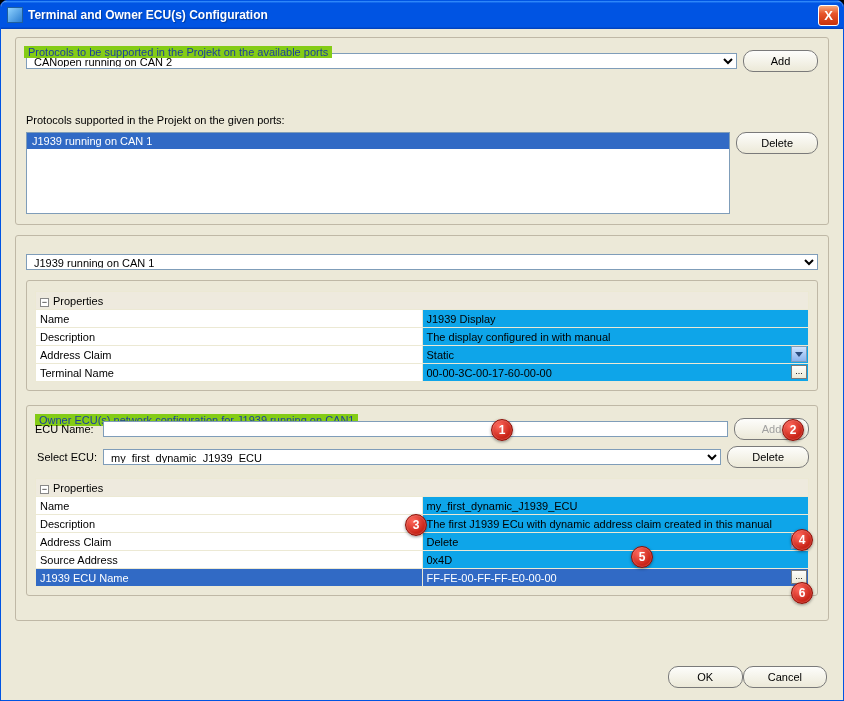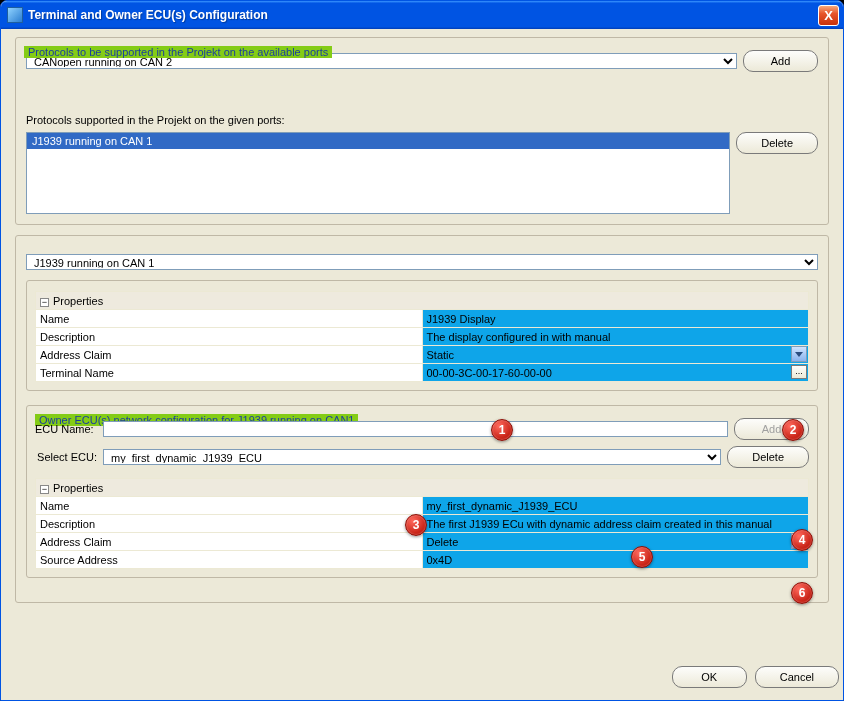--- a/index.html
+++ b/index.html
@@ -167,22 +167,22 @@
     font-weight:bold;
     font-size:12px;
     display:flex;align-items:center;justify-content:center;
     box-shadow: 0 1px 3px rgba(0,0,0,.4), inset 0 0 2px rgba(255,255,255,.5);
     border:1px solid #8d0e06;
     z-index:20;
   }
 
   .footer-btns {
     position:absolute;
-    right:4px; bottom:12px;
-    display:flex; gap:8px;
+    right:16px; bottom:12px;
+    display:flex; gap:0;
   }
 
   .label { white-space: nowrap; }
 </style>
 </head>
 <body>
 
 <div class="window">
   <div class="titlebar">
     <div class="appicon"></div>
@@ -282,20 +282,24 @@
             <td class="val">The first J1939 ECu with dynamic address claim created in this manual</td>
           </tr>
           <tr>
             <td class="key">Address Claim</td>
             <td class="val"><span>Delete</span><span class="cell-dropdown-btn"></span></td>
           </tr>
           <tr>
             <td class="key">Source Address</td>
             <td class="val">0x4D</td>
           </tr>
+          <tr class="selected">
+            <td class="key">J1939 ECU Name</td>
+            <td class="val"><span>FF-FE-00-FF-FF-E0-00-00</span><span class="cell-ellipsis">...</span></td>
+          </tr>
         </tbody>
           </table>
 
         <div class="badge" style="left:464px; top:13px;">1</div>
         <div class="badge" style="left:755px; top:13px;">2</div>
         <div class="badge" style="left:378px; top:108px;">3</div>
         <div class="badge" style="left:764px; top:123px;">4</div>
         <div class="badge" style="left:604px; top:140px;">5</div>
         <div class="badge" style="left:764px; top:176px;">6</div>
       </div>

